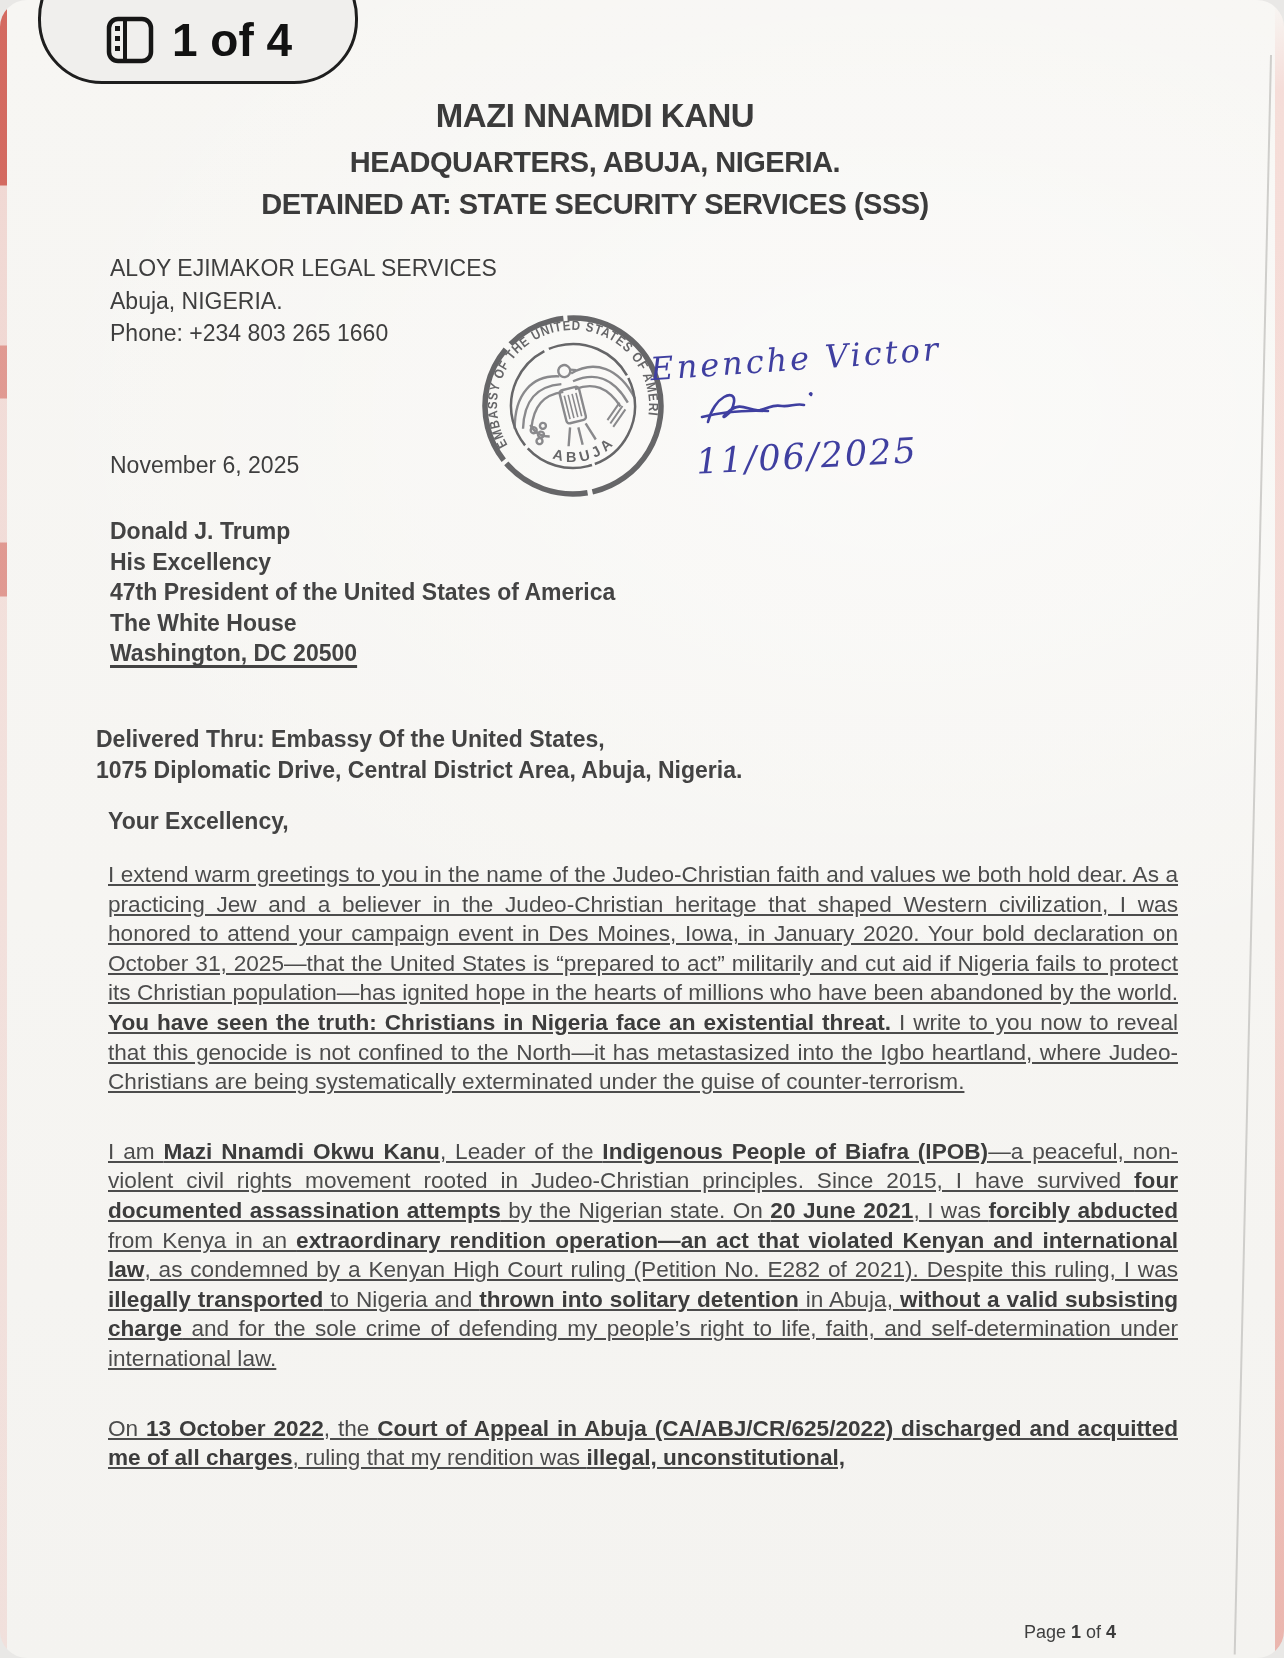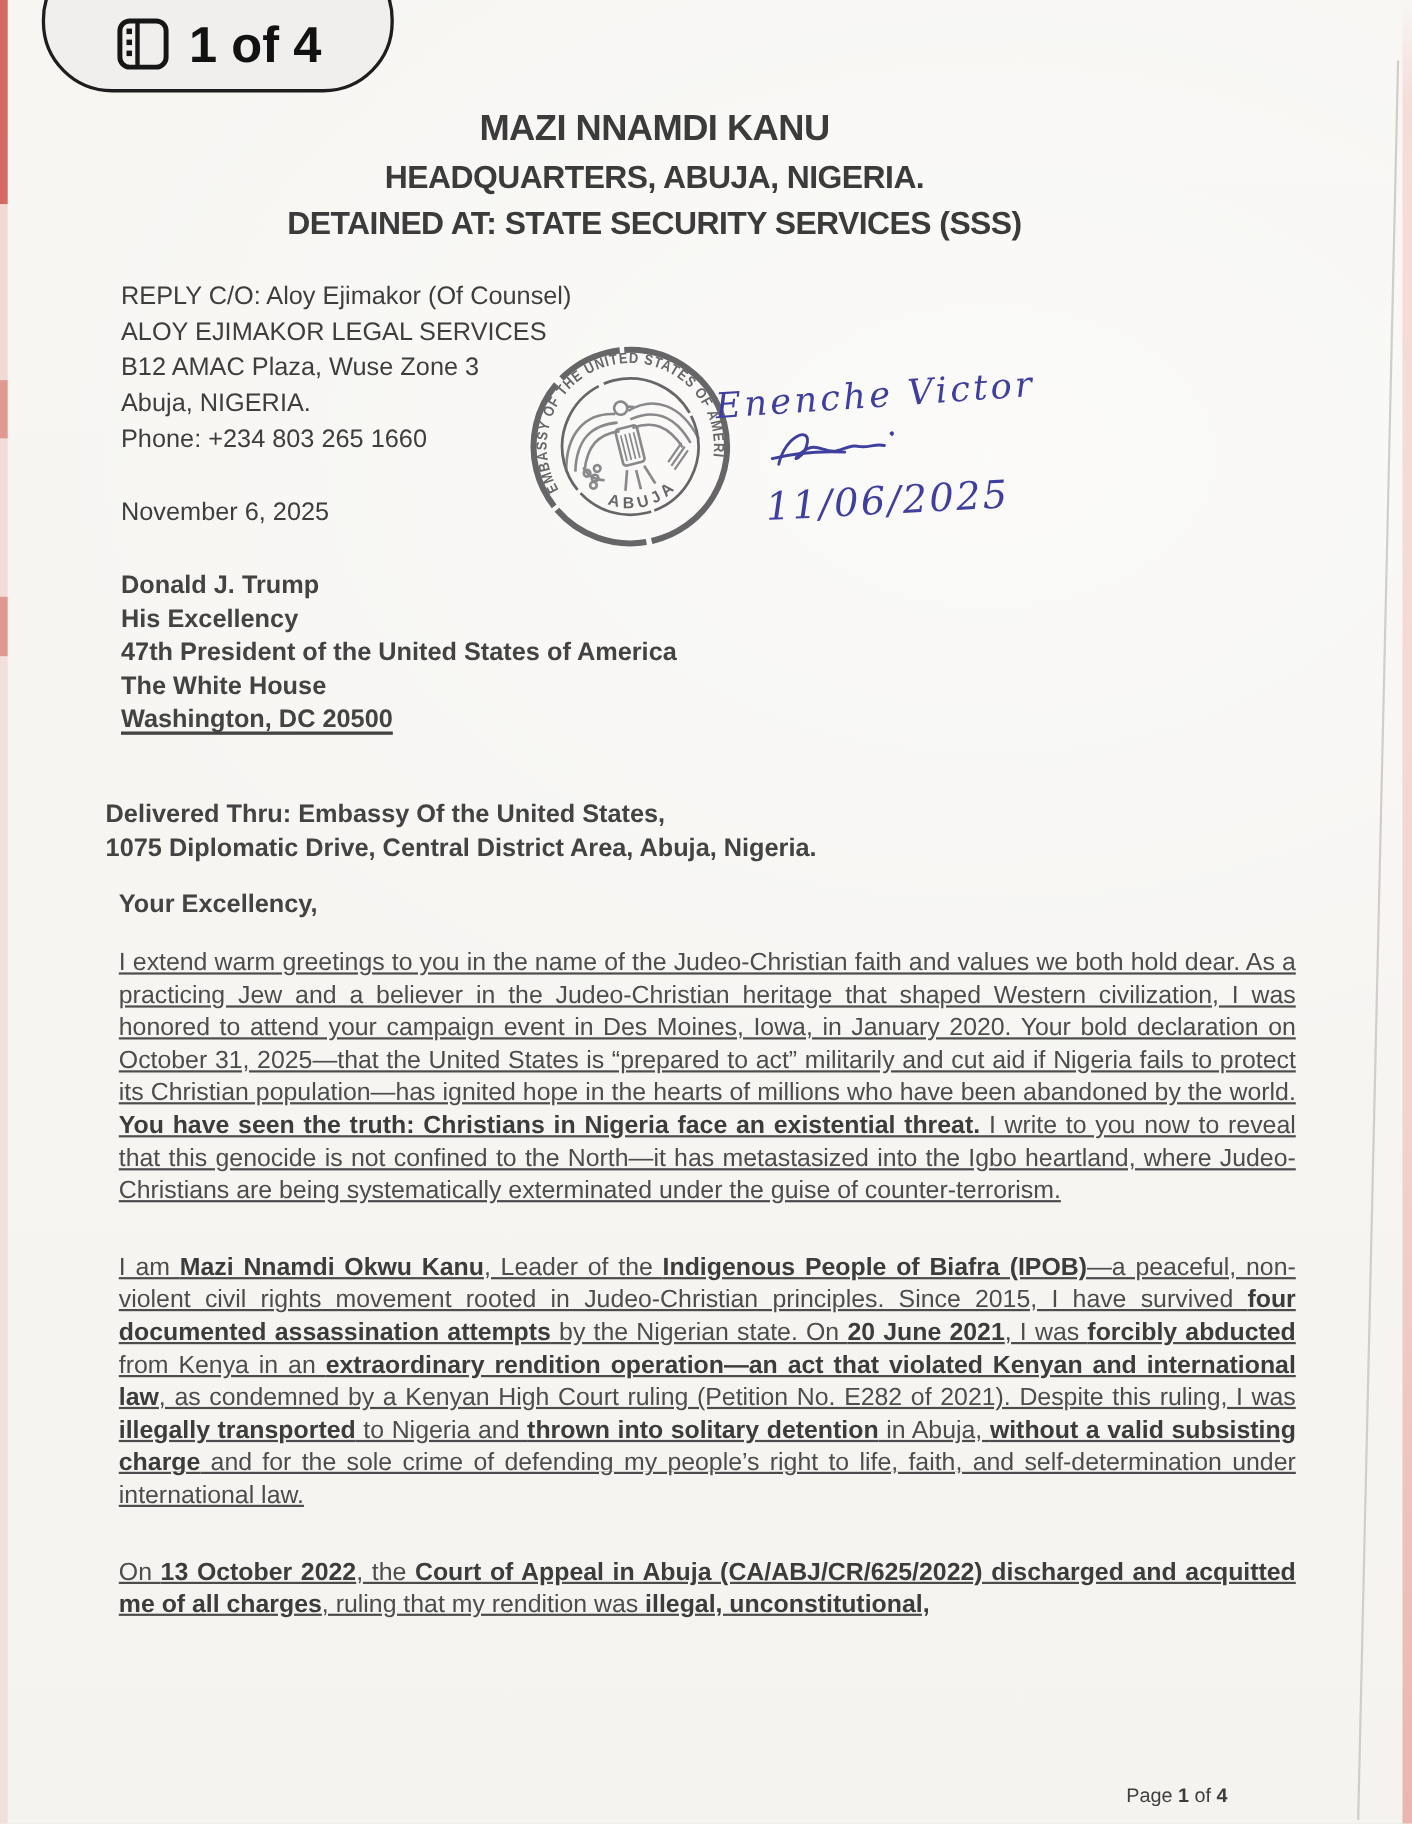--- a/index.html
+++ b/index.html
@@ -1,21 +1,21 @@
 <!DOCTYPE html>
 <html><head>
 <meta charset="utf-8">
 <style>
   html,body{margin:0;padding:0;background:#e9e8e6;}
   .page{
     position:relative;width:1284px;height:1658px;overflow:hidden;
     background:
       radial-gradient(ellipse 900px 600px at 70% 25%, rgba(255,255,255,.5), rgba(255,255,255,0)),
       linear-gradient(180deg,#f7f6f3 0%,#f6f5f2 55%,#f4f3f0 100%);
-    font-family:"Liberation Sans", sans-serif;color:#4c4c4c;
+    font-family:"Liberation Sans", sans-serif;color:#4c4c4c;border-radius:27px;
   }
   
   .edge-left{position:absolute;left:0;top:0;width:7px;height:100%;
     background:linear-gradient(180deg,
       rgba(198,52,40,.72) 0px,rgba(198,52,40,.72) 185px,
       rgba(222,130,120,.25) 186px,rgba(222,130,120,.25) 345px,
       rgba(202,62,50,.5) 346px,rgba(202,62,50,.5) 398px,
       rgba(224,132,122,.22) 399px,rgba(224,132,122,.22) 542px,
       rgba(202,62,50,.5) 543px,rgba(202,62,50,.5) 596px,
       rgba(226,138,128,.2) 597px,rgba(226,138,128,.18) 100%);}
@@ -75,23 +75,21 @@
     <span class="badge-label">1 of 4</span>
   </div>
 
   <div class="letterhead">
     <div class="lh1">MAZI NNAMDI KANU</div>
     <div class="lh2">HEADQUARTERS, ABUJA, NIGERIA.</div>
     <div class="lh2">DETAINED AT: STATE SECURITY SERVICES (SSS)</div>
   </div>
 
   <div class="reply">
-      <div>REPLY C/O: Aloy Ejimakor (Of Counsel)</div>
       <div>ALOY EJIMAKOR LEGAL SERVICES</div>
-      <div>B12 AMAC Plaza, Wuse Zone 3</div>
       <div>Abuja, NIGERIA.</div>
       <div>Phone: +234 803 265 1660</div>
     </div>
 
   <div class="date">November 6, 2025</div>
 
   <svg class="seal" width="192" height="192" viewBox="0 0 192 192">
     <defs>
       <path id="ringPath" d="M24.6 122 A76 76 0 1 1 167.4 122" fill="none"></path>
       <path id="abujaPath" d="M60 138.9 A56 56 0 0 0 132 138.9" fill="none"></path>

